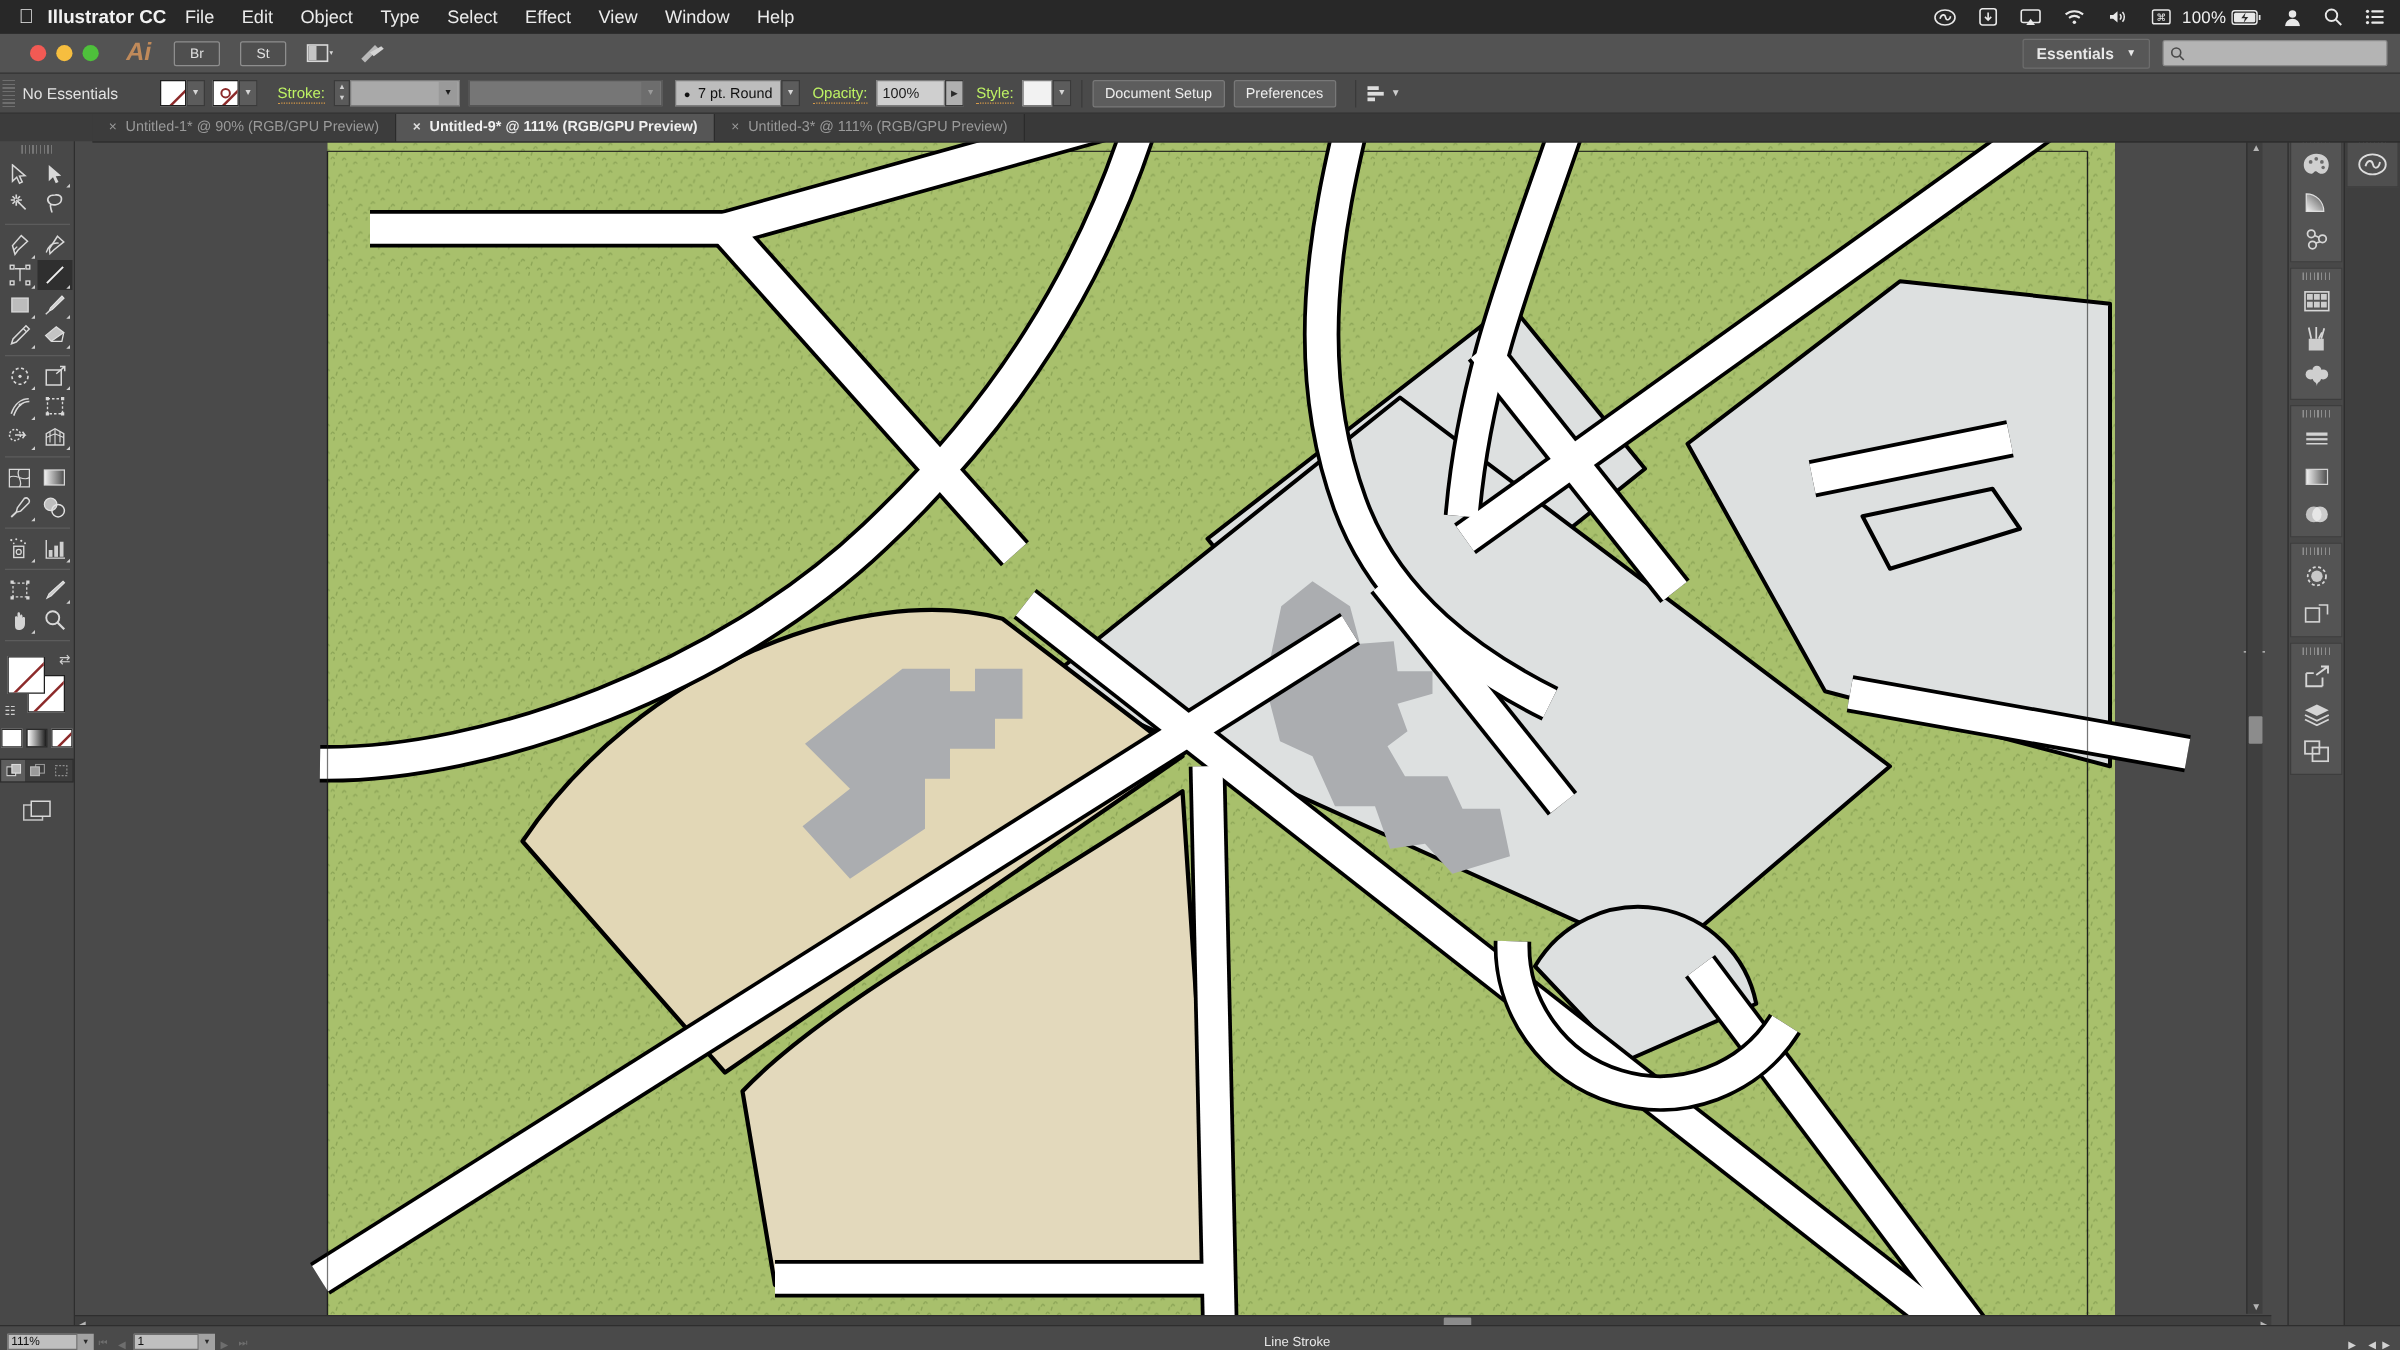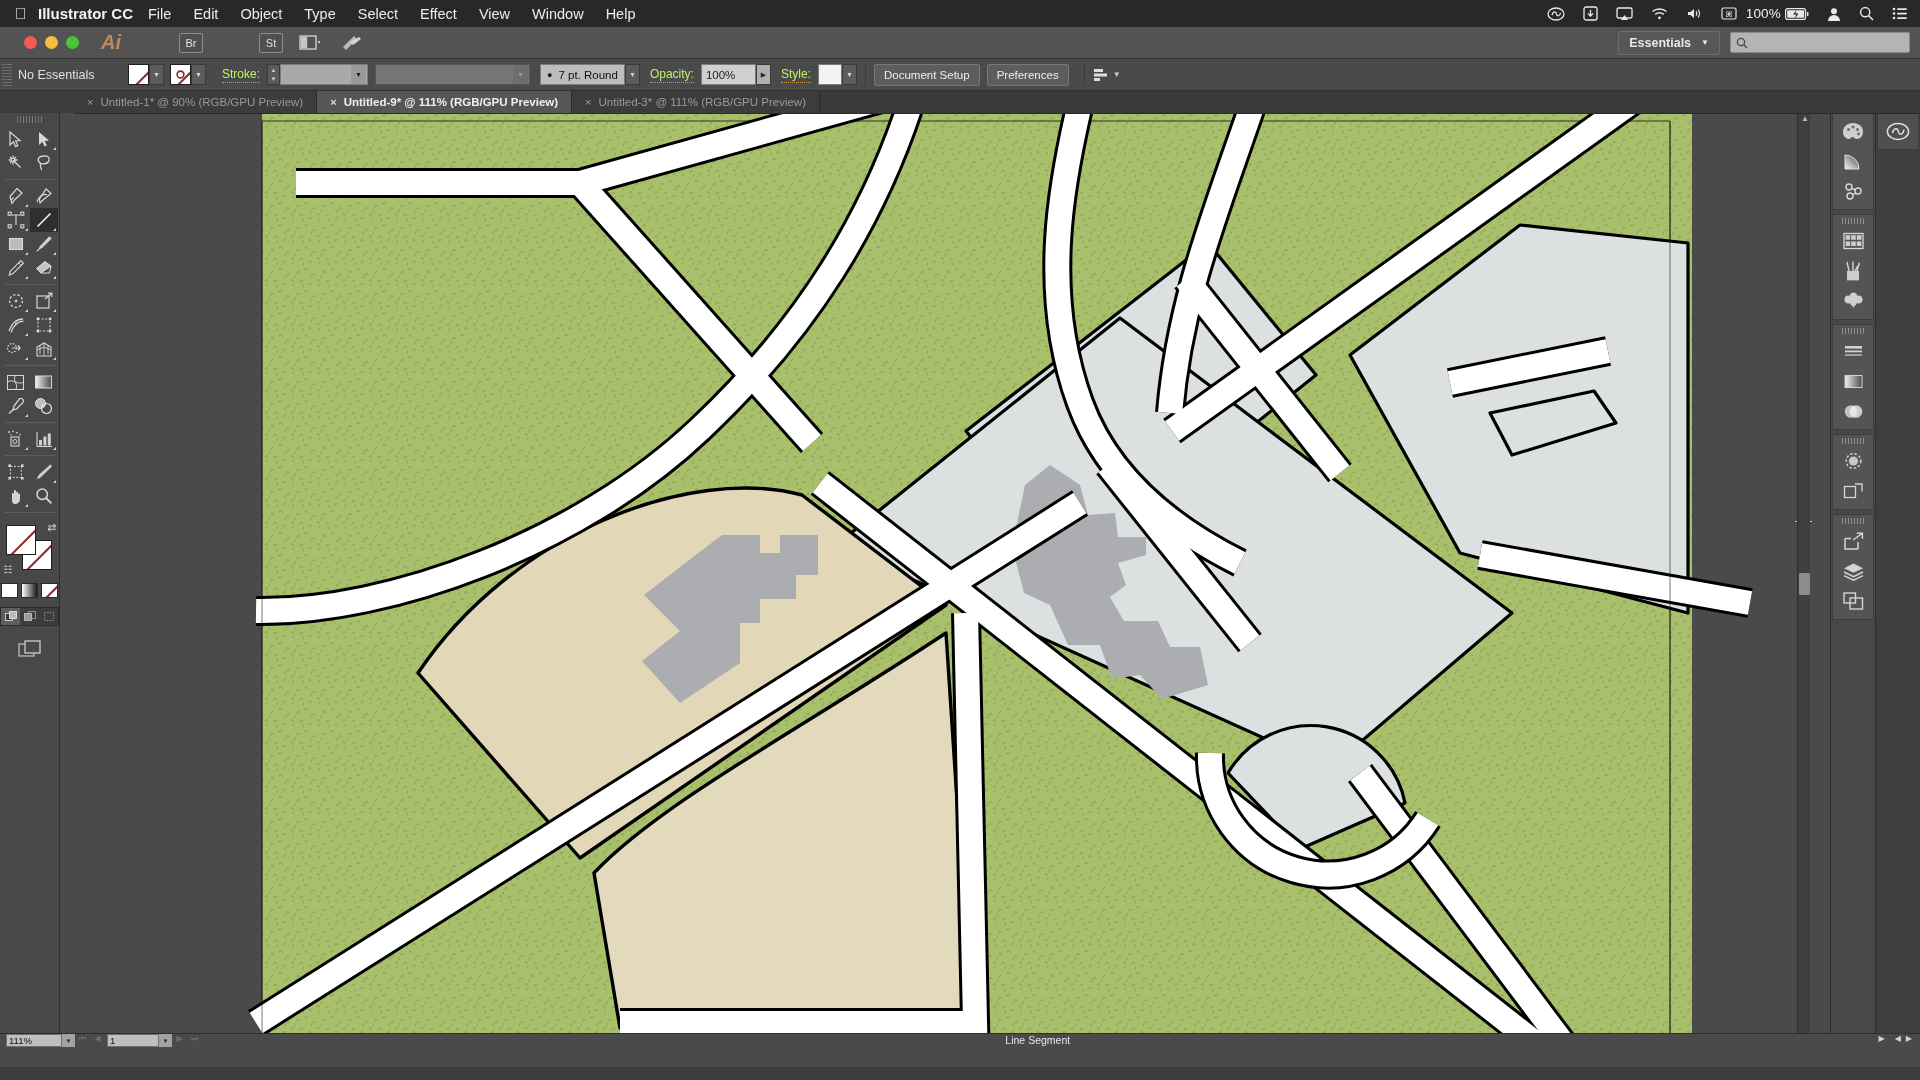--- a/index.html
+++ b/index.html
@@ -27,23 +27,23 @@
   
   .appbar {
     position:absolute; top:27px; left:0; width:1920px; height:32px;
     background:#535353; border-bottom:1px solid #323232;
     display:flex; align-items:center; padding-left:24px; z-index:50;
   }
   .wbtn { width:13px; height:13px; border-radius:50%; margin-right:8px; }
   .wbtn.r{background:#f25a54;} .wbtn.y{background:#f6be3f;} .wbtn.g{background:#4ec03b;}
   .ai-logo { font-size:20px; font-weight:bold; color:#c08a5a; margin:0 18px 0 14px; font-style:italic; }
   .sqbtn {
-    width:24px; height:20px; border:1px solid #8e8e8e; border-radius:2px;
+    width:37px; height:20px; border:1px solid #8e8e8e; border-radius:2px;
     font-size:11px; display:flex; align-items:center; justify-content:center;
-    color:#e0e0e0; margin-right:16px; background:#4f4f4f;margin-left:40px;
+    color:#e0e0e0; margin-right:16px; background:#4f4f4f;
   }
   .arrangeico { display:flex; align-items:center; margin-right:20px; }
   .ws-right { margin-left:auto; display:flex; align-items:center; padding-right:10px; }
   .essentials {
     background:#575757; border:1px solid #6d6d6d; border-radius:2px;
     padding:4px 10px; font-size:12.5px; color:#e8e8e8; font-weight:bold;
     display:flex; align-items:center; gap:10px; margin-right:10px;
   }
   .searchbox {
     width:180px; height:21px; background:#b4b4b4; border:1px solid #8a8a8a;
@@ -185,23 +185,23 @@
   .collapse-row { width:100%; height:13px; display:flex; align-items:center; justify-content:flex-end; padding-right:4px;
     font-size:8px; color:#c4c4c4; background:#3f3f3f;}
   .rgroup { width:42px; background:#545454; margin-bottom:4px; display:flex; flex-direction:column; align-items:center;
     border:1px solid #3d3d3d; padding-bottom:3px;}
   .rgrip { width:22px; height:6px; margin:3px 0 2px;
     background:repeating-linear-gradient(to right,#8e8e8e 0 1px,transparent 1px 3px); }
   .ricon-b { width:38px; height:30px; display:flex; align-items:center; justify-content:center; }
 
   
   .statusbar {
-    position:absolute; bottom:13px; left:0; width:1920px; height:34px;
+    position:absolute; bottom:0; left:0; width:1920px; height:20px;
     background:#4a4a4a; border-top:1px solid #2e2e2e;
-    display:flex; align-items:flex-start; z-index:55; padding-left:6px; gap:0;
+    display:flex; align-items:flex-end; z-index:55; padding-left:6px; gap:0;
   }
   .st-field {
     height:13px; background:#bfbfbf; border:1px solid #6f6f6f;
     display:flex; align-items:center; font-size:9.5px; color:#111;
     padding:0 2px;
   }
   .st-arrow { width:13px; height:13px; background:#a2a2a2; display:flex;align-items:center;justify-content:center;font-size:6px;color:#2a2a2a;}
   .st-nav { width:15px; text-align:center; font-size:8px; color:#b9b9b9;}
   .st-nav.dim { color:#6e6e6e;}
   .st-text { flex:1; text-align:center; font-size:10.5px; color:#e8e8e8; }
@@ -1017,19 +1017,19 @@
     </div>
     <div class="st-arrow">▼</div>
     <div class="st-nav dim">⏮</div>
     <div class="st-nav dim">◀</div>
     <div class="st-field" style="width:52px;margin-left:2px;">
       <span>1</span>
     </div>
     <div class="st-arrow">▼</div>
     <div class="st-nav dim">▶</div>
     <div class="st-nav dim">⏭</div>
-    <div class="st-text">Line Segment</div>
+    <div class="st-text">Line Stroke</div>
     <div class="st-tri">▶</div>
     <div class="st-tri" style="margin-right:auto;">◀</div>
     <div class="st-tri" style="margin-right:8px;">▶</div>
   </div>
 
 </div>
 
 </body></html>

